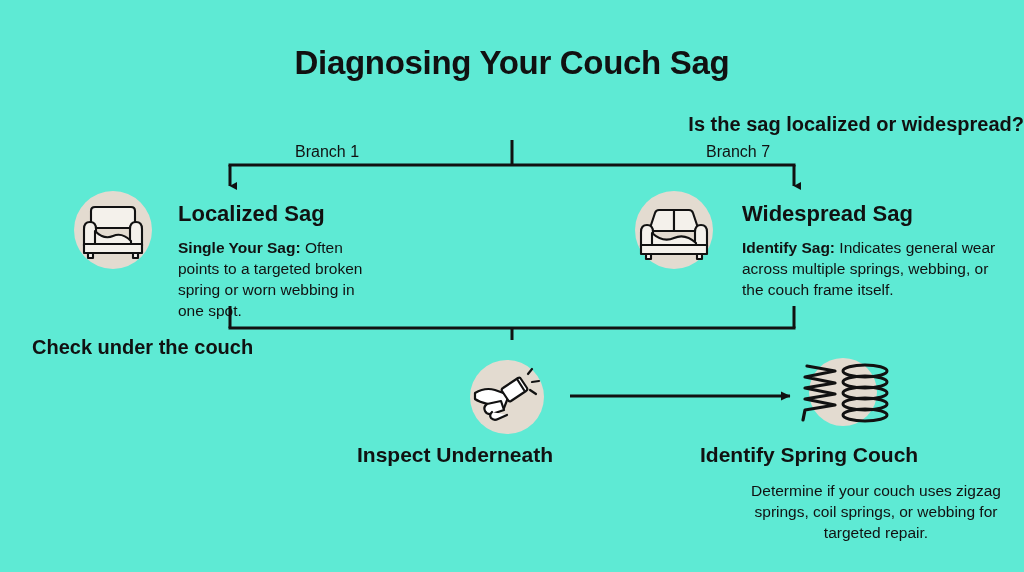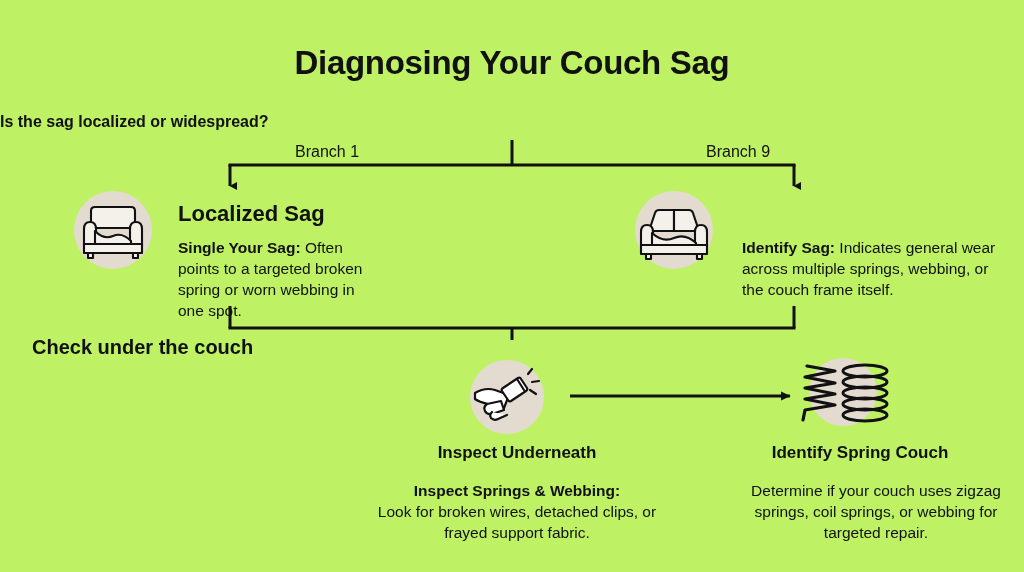--- a/index.html
+++ b/index.html
@@ -9,43 +9,43 @@
     background: #ffffff;
   }
   body {
     font-family: "Liberation Sans", sans-serif;
     color: #111111;
   }
   #canvas {
     position: relative;
     width: 1024px;
     height: 572px;
-    background: #bef264;
+    background: #5eead4;
     overflow: hidden;
   }
 
   
   .page-title {
     position: absolute;
     left: 0;
     top: 44px;
     width: 1024px;
     text-align: center;
     font-size: 33px;
     font-weight: bold;
     letter-spacing: -0.3px;
     color: #111111;
   }
   .question {
     position: absolute;
     left: 0;
     top: 113px;
     width: 1024px;
-    text-align: left;
-    font-size: 16px;
+    text-align: right;
+    font-size: 20px;
     font-weight: bold;
     color: #111111;
   }
   .branch-label {
     position: absolute;
     font-size: 16px;
     font-weight: normal;
     color: #111111;
     white-space: nowrap;
   }
@@ -71,24 +71,24 @@
     width: 1024px;
     text-align: left;
     font-size: 20px;
     font-weight: bold;
     color: #111111;
     padding-left: 32px;
   }
 
   .bottom-title {
     position: absolute;
-    font-size: 17px;
-    font-weight: bold;
-    color: #111111;
-    text-align: center;
+    font-size: 21px;
+    font-weight: bold;
+    color: #111111;
+    text-align: left;
   }
   .bottom-body {
     position: absolute;
     font-size: 15.5px;
     line-height: 21px;
     color: #111111;
     text-align: center;
   }
   .bottom-body b { font-weight: bold; }
 
@@ -146,21 +146,21 @@
 
     <line x1="230" y1="306" x2="230" y2="328" stroke="#111111" stroke-width="3"></line>
     <line x1="794" y1="306" x2="794" y2="328" stroke="#111111" stroke-width="3"></line>
     <line x1="228.5" y1="328" x2="795.5" y2="328" stroke="#111111" stroke-width="3"></line>
     <line x1="512" y1="328" x2="512" y2="340" stroke="#111111" stroke-width="3"></line>
 
     <line x1="570" y1="396" x2="790" y2="396" stroke="#111111" stroke-width="3" marker-end="url(#arrowRight)"></line>
   </svg>
 
   <div class="branch-label" style="left:250px; top:143px;margin-left:45px;">Branch 1</div>
-  <div class="branch-label" style="left:706px; top:143px;">Branch 9</div>
+  <div class="branch-label" style="left:706px; top:143px;">Branch 7</div>
 
   <div class="icon-wrap" style="left:74px; top:191px; width:78px; height:78px;">
     <div class="icon-disc" style="left:0; top:0; width:78px; height:78px;"></div>
     <svg class="icon-art" width="78" height="78" viewBox="0 0 78 78">
       <g fill="#f4f1eb" stroke="#111111" stroke-width="2.1" stroke-linejoin="round" stroke-linecap="round">
 
         <path d="M17,20 q0,-4 4,-4 h36 q4,0 4,4 v17 h-44 z"></path>
 
         <path d="M10,38 q0,-7 6,-7 q6,0 6,7 v17 h-12 z"></path>
 
@@ -197,20 +197,21 @@
         <path d="M17,42 q11,10 22,5 q11,-5 22,5 v9 h-44 z"></path>
 
         <path d="M6,54 h66 v9 h-66 z"></path>
 
         <path d="M11,63 h5 v5 h-5 z"></path>
         <path d="M62,63 h5 v5 h-5 z"></path>
       </g>
     </svg>
   </div>
 
+  <div class="node-title" style="left:742px; top:201px;">Widespread Sag</div>
   <div class="node-body" style="left:742px; top:237px; width:268px;">
     <b>Identify Sag:</b><span> Indicates general wear across multiple springs, webbing, or the couch frame itself.</span>
   </div>
 
   <div class="merge-title">Check under the couch</div>
 
   <div class="icon-wrap" style="left:470px; top:360px; width:74px; height:74px;">
     <div class="icon-disc" style="left:0; top:0; width:74px; height:74px;"></div>
     <svg class="icon-art" width="74" height="74" viewBox="0 0 74 74">
       <g fill="#ffffff" stroke="#111111" stroke-width="2.2" stroke-linejoin="round" stroke-linecap="round">
@@ -243,23 +244,19 @@
         <ellipse cx="70" cy="13" rx="22" ry="6"></ellipse>
         <ellipse cx="70" cy="24" rx="22" ry="6"></ellipse>
         <ellipse cx="70" cy="35" rx="22" ry="6"></ellipse>
         <ellipse cx="70" cy="46" rx="22" ry="6"></ellipse>
         <ellipse cx="70" cy="57" rx="22" ry="6"></ellipse>
       </g>
     </svg>
   </div>
 
   <div class="bottom-title" style="left:357px; top:443px; width:320px;">Inspect Underneath</div>
-  <div class="bottom-body" style="left:357px; top:480px; width:320px;">
-    <b>Inspect Springs &amp; Webbing:</b><br>
-    <span>Look for broken wires, detached clips, or frayed support fabric.</span>
-  </div>
 
   <div class="bottom-title" style="left:700px; top:443px; width:320px;">Identify Spring Couch</div>
   <div class="bottom-body" style="left:726px; top:480px; width:300px;">
     <span>Determine if your couch uses zigzag springs, coil springs, or webbing for targeted repair.</span>
   </div>
 
 </div>
 
 </body></html>

